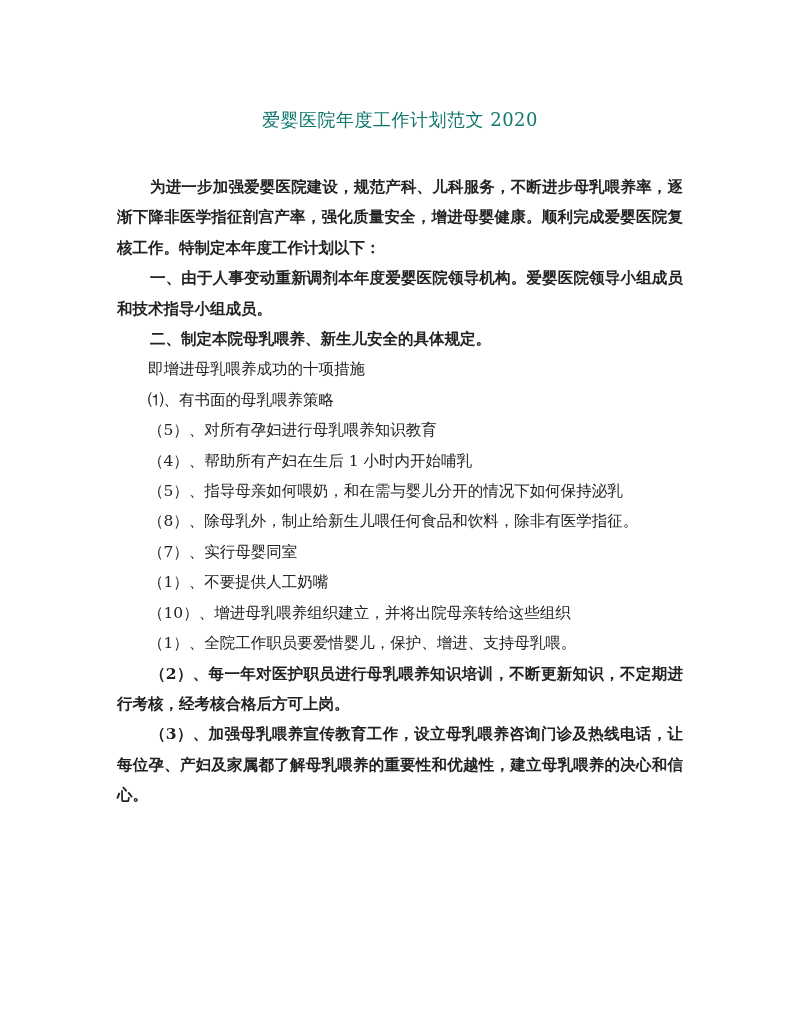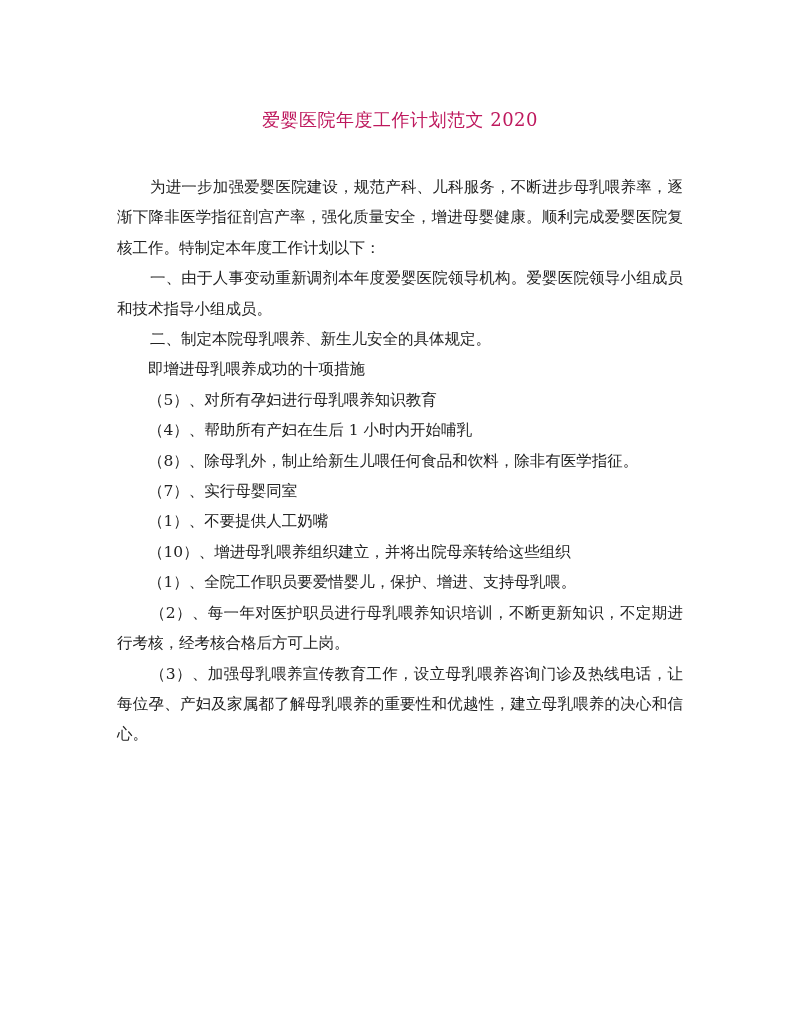--- a/index.html
+++ b/index.html
@@ -22,56 +22,59 @@
       width: 566px;
     }
     .title {
       position: absolute;
       left: 0;
       top: 109px;
       width: 566px;
       text-align: center;
       font-size: 18px;
       line-height: 22px;
-      color: #be185d;
+      color: #0f766e;
       letter-spacing: 0.5px;
     }
     .body {
       position: absolute;
       left: 0;
       top: 172px;
       width: 566px;
       font-size: 15.5px;
       line-height: 30.4px;
       text-align: justify;
     }
     .para {
       margin: 0;
       padding: 0;
     }
     .indent {
       text-indent: 33px;
+      font-weight: bold;
     }
     .item {
       padding-left: 31px;
     }
   </style>
 </head>
 <body>
 
 <div class="page">
   <div class="title">爱婴医院年度工作计划范文 2020</div>
 
   <div class="body">
     <p class="para indent">为进一步加强爱婴医院建设，规范产科、儿科服务，不断进步母乳喂养率，逐渐下降非医学指征剖宫产率，强化质量安全，增进母婴健康。顺利完成爱婴医院复核工作。特制定本年度工作计划以下：</p>
     <p class="para indent">一、由于人事变动重新调剂本年度爱婴医院领导机构。爱婴医院领导小组成员和技术指导小组成员。</p>
     <p class="para indent">二、制定本院母乳喂养、新生儿安全的具体规定。</p>
     <p class="para item">即增进母乳喂养成功的十项措施</p>
+    <p class="para item">⑴、有书面的母乳喂养策略</p>
     <p class="para item">（5）、对所有孕妇进行母乳喂养知识教育</p>
     <p class="para item">（4）、帮助所有产妇在生后 1 小时内开始哺乳</p>
+    <p class="para item">（5）、指导母亲如何喂奶，和在需与婴儿分开的情况下如何保持泌乳</p>
     <p class="para item">（8）、除母乳外，制止给新生儿喂任何食品和饮料，除非有医学指征。</p>
     <p class="para item">（7）、实行母婴同室</p>
     <p class="para item">（1）、不要提供人工奶嘴</p>
     <p class="para item">（10）、增进母乳喂养组织建立，并将出院母亲转给这些组织</p>
     <p class="para item">（1）、全院工作职员要爱惜婴儿，保护、增进、支持母乳喂。</p>
     <p class="para indent">（2）、每一年对医护职员进行母乳喂养知识培训，不断更新知识，不定期进行考核，经考核合格后方可上岗。</p>
     <p class="para indent">（3）、加强母乳喂养宣传教育工作，设立母乳喂养咨询门诊及热线电话，让每位孕、产妇及家属都了解母乳喂养的重要性和优越性，建立母乳喂养的决心和信心。</p>
   </div>
 </div>
 

